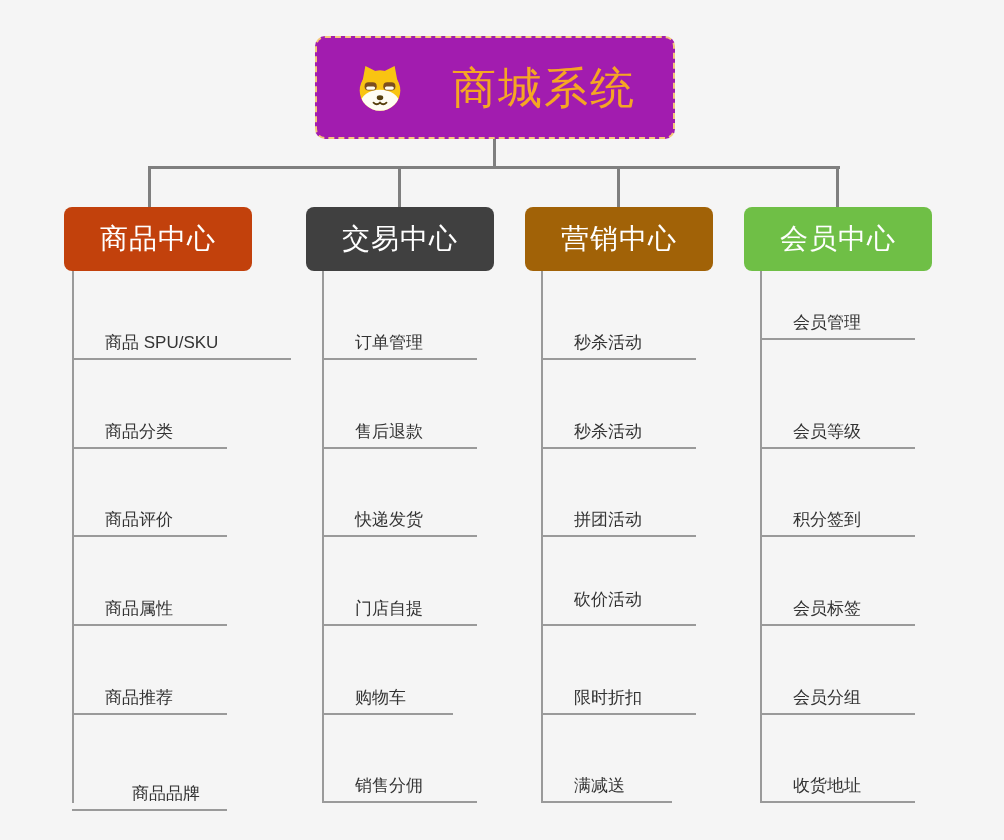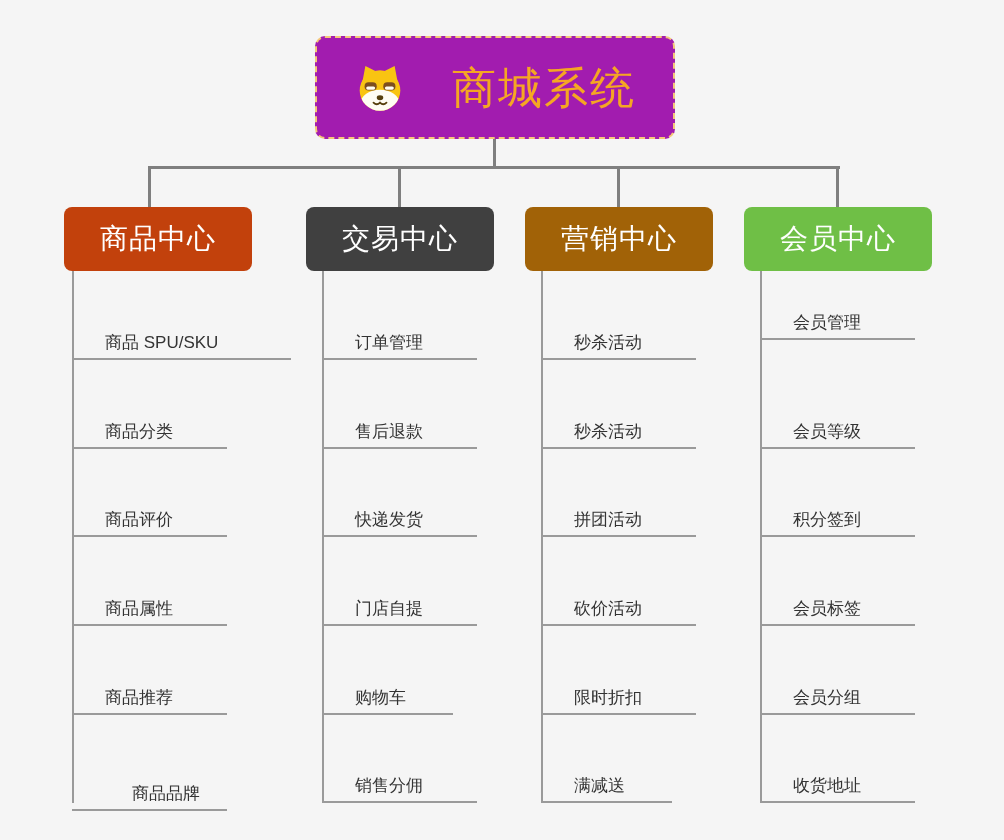--- a/index.html
+++ b/index.html
@@ -126,21 +126,21 @@
       <div class="spine" style="left: 541px;"></div>
       <div class="leaf" style="left: 541px; top: 316px; width: 155px;">
         <span>秒杀活动</span>
       </div>
       <div class="leaf" style="left: 541px; top: 405px; width: 155px;">
         <span>秒杀活动</span>
       </div>
       <div class="leaf" style="left: 541px; top: 493px; width: 155px;">
         <span>拼团活动</span>
       </div>
-      <div class="leaf" style="left: 541px; top: 582px; width: 155px;">
+      <div class="leaf" style="left: 541px; top: 582px; width: 155px; align-items: center;">
         <span>砍价活动</span>
       </div>
       <div class="leaf" style="left: 541px; top: 671px; width: 155px;">
         <span>限时折扣</span>
       </div>
       <div class="leaf" style="left: 541px; top: 759px; width: 131px;">
         <span>满减送</span>
       </div>
       <div class="conn stub" style="left: 836px;"></div>
       <div class="branch-box" style="left: 744px; background: rgb(111, 191, 70);">

